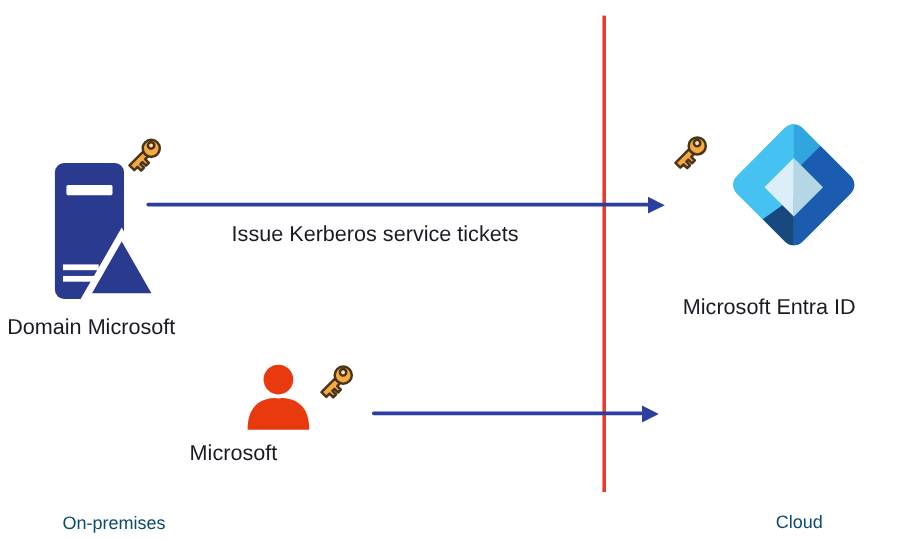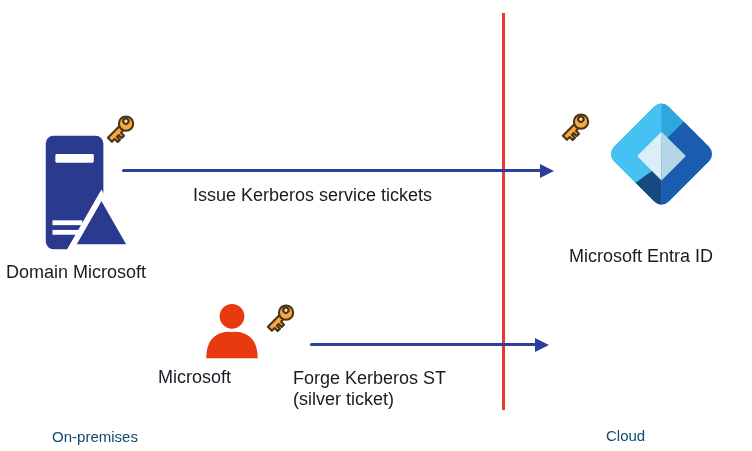--- a/index.html
+++ b/index.html
@@ -27,21 +27,21 @@
   .attacker-icon{left:202px;top:303px;width:60px;height:59px;}
   .key{width:38px;height:38px;}
   .key-dc{left:102px;top:109px;}
   .key-entra{left:557px;top:107px;}
   .key-attacker{left:262px;top:298px;}
   
   .dc-label{left:6px;top:262px;width:162px;}
   .entra-label{left:569px;top:246px;width:200px;}
   .attacker-label{left:158px;top:367px;width:160px;}
   .onprem-label{left:30px;top:428px;width:130px;text-align:center;}
-  .cloud-label{left:606px;top:427px;width:120px;text-align:left;}
+  .cloud-label{left:606px;top:427px;width:120px;text-align:center;}
   svg{display:block;width:100%;height:100%;}
 </style>
 </head>
 <body>
 
 <div class="stage">
 
   <div class="abs red-line"></div>
 
   <div class="abs server-icon">
@@ -109,21 +109,17 @@
       <g transform="rotate(-45 20 20)" stroke="#4a3418" stroke-width="2.2" stroke-linejoin="round" fill="#f5a93f">
         <path d="M3,17.5 h17 v6 h-3.5 v4.5 h-3.5 v-4.5 h-2.5 v4.5 h-3.5 v-4.5 h-4 z"></path>
         <circle cx="27" cy="20.5" r="7.5"></circle>
         <circle cx="28.7" cy="18.6" r="2.8" fill="#fce3b8"></circle>
       </g>
     </svg>
   </div>
 
   <div class="abs arrow-line arrow2-line"></div>
   <div class="abs arrow-head arrow2-head"></div>
-  <div class="abs label arrow2-label">
-    <div>Forge Kerberos ST</div>
-    <div>(silver ticket)</div>
-  </div>
 
   <div class="abs zone-label onprem-label">On-premises</div>
   <div class="abs zone-label cloud-label">Cloud</div>
 
 </div>
 
 </body></html>

